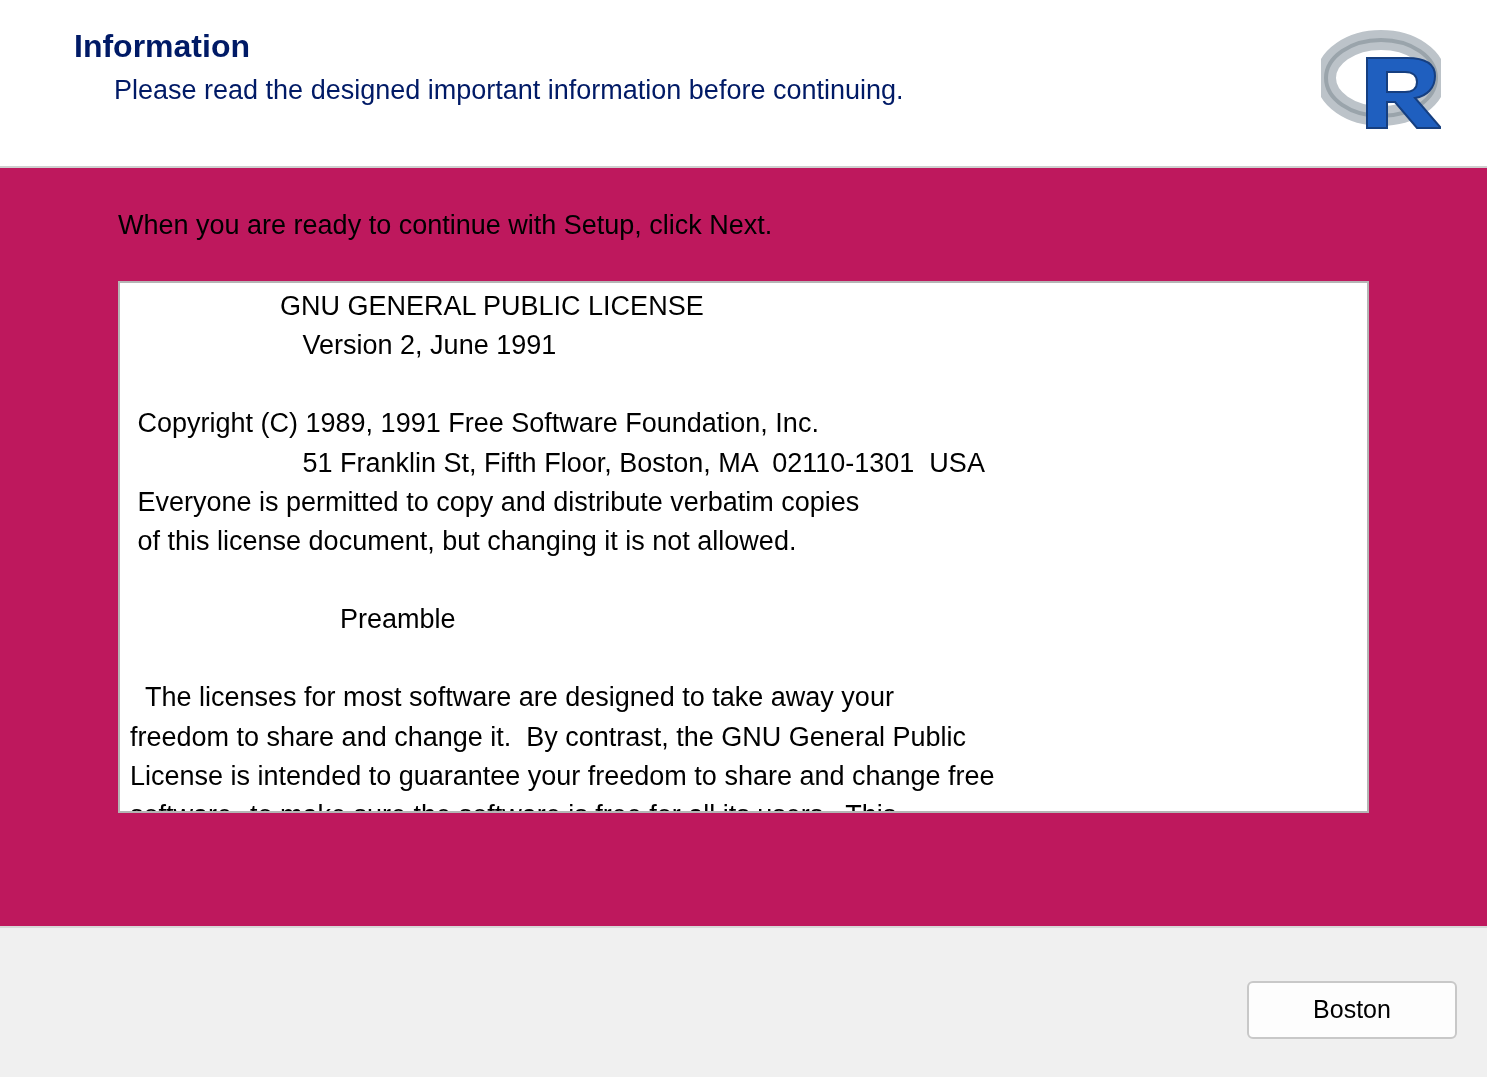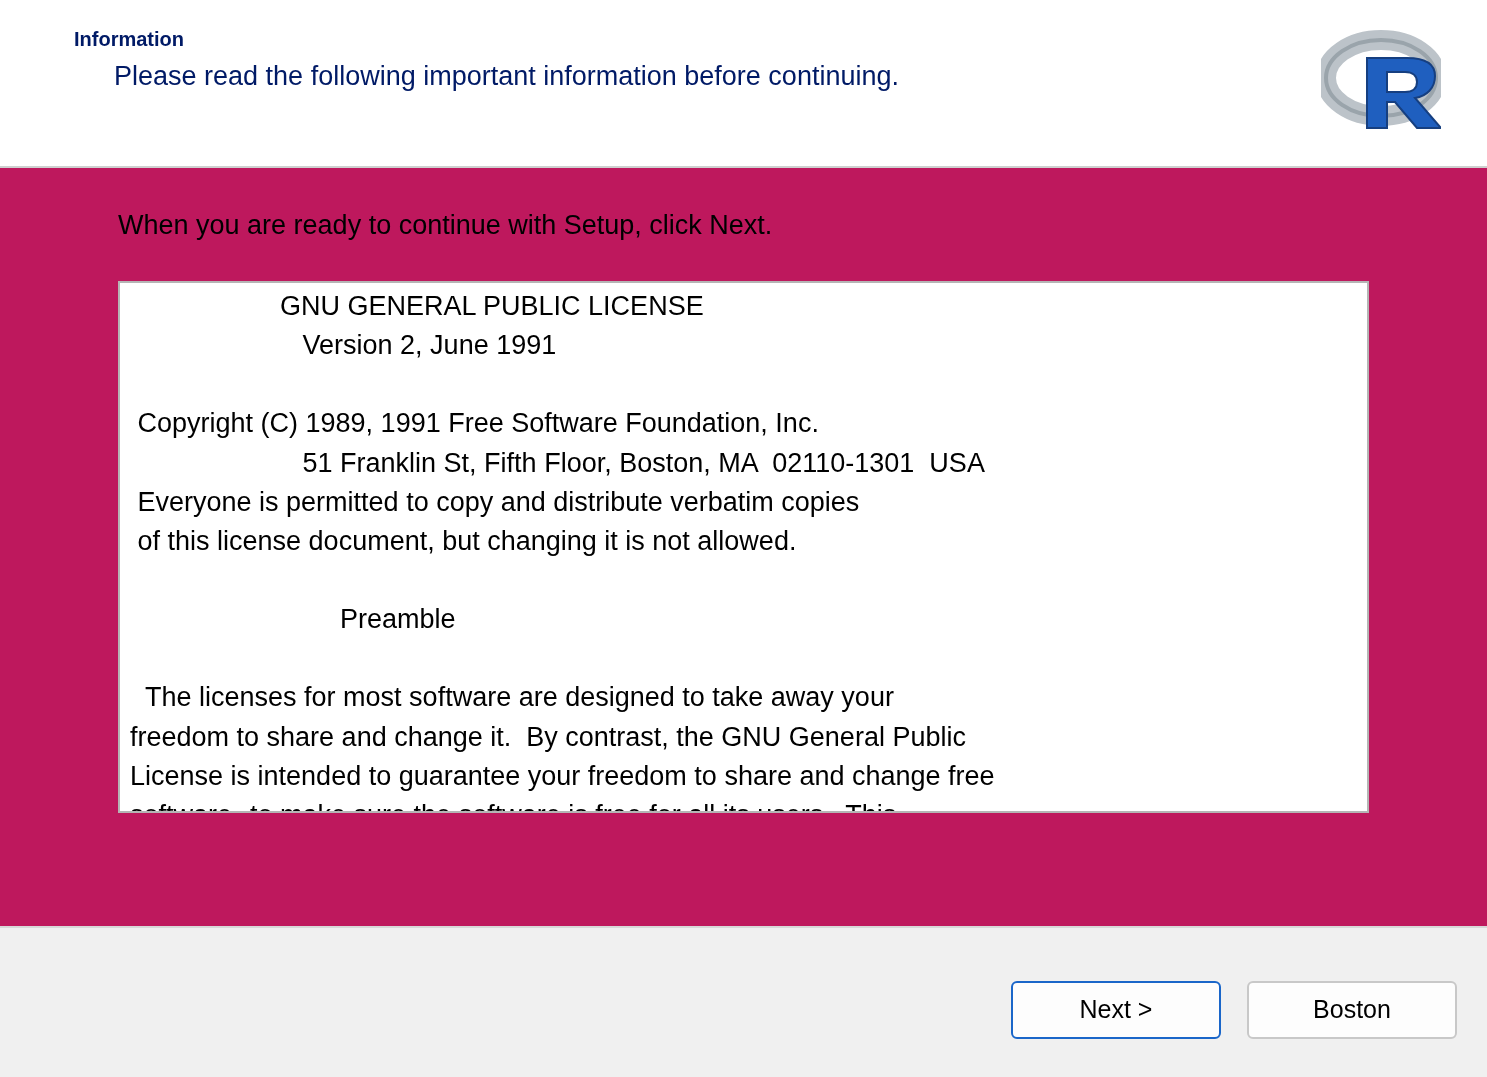--- a/index.html
+++ b/index.html
@@ -19,21 +19,21 @@
     background: #ffffff;
     border-bottom: 2px solid #cfcfcf;
     display: flex;
     align-items: flex-start;
     justify-content: space-between;
   }
   .header-text {
     flex: 1;
   }
   .header-title {
-    font-size: 20px;
+    font-size: 32px;
     font-weight: 700;
     color: #001a66;
     margin: 0 0 10px 0;
   }
   .header-sub {
     font-size: 27px;
     color: #001a66;
     margin: 0 0 0 40px;
     font-weight: 400;
   }
@@ -98,21 +98,21 @@
   .btn-primary {
     border: 2px solid #1a66c9;
   }
 </style>
 </head>
 <body>
 
 <div class="header">
   <div class="header-text">
     <h1 class="header-title">Information</h1>
-    <p class="header-sub">Please read the following important information before continuing.</p>
+    <p class="header-sub">Please read the designed important information before continuing.</p>
   </div>
   <div class="header-logo">
     <svg viewBox="0 0 120 110" xmlns="http://www.w3.org/2000/svg">
       <ellipse cx="60" cy="50" rx="55" ry="38" fill="none" stroke="#bcc3c9" stroke-width="20"></ellipse>
       <ellipse cx="60" cy="50" rx="55" ry="38" fill="none" stroke="#9aa4ab" stroke-width="4"></ellipse>
       <g transform="translate(46,30)">
         <path d="M0 0 L0 70 L20 70 L20 44 L28 44 L50 70 L74 70 L48 40 C60 38 68 30 68 18 C68 6 58 0 40 0 Z M20 14 L38 14 C46 14 50 18 50 24 C50 30 46 34 38 34 L20 34 Z" fill="#1f5fbf" stroke="#163f80" stroke-width="2"></path>
       </g>
     </svg>
   </div>
@@ -133,15 +133,14 @@
   The licenses for most software are designed to take away your
 freedom to share and change it.  By contrast, the GNU General Public
 License is intended to guarantee your freedom to share and change free
 software--to make sure the software is free for all its users.  This
 General Public License applies to most of the Free Software
 Foundation's software and to any other program whose authors commit to
 using it.</div>
 </div>
 
 <div class="footer">
-  <button class="btn btn-primary">Next &gt;</button>
   <button class="btn">Boston</button>
 </div>
 
 </body></html>

